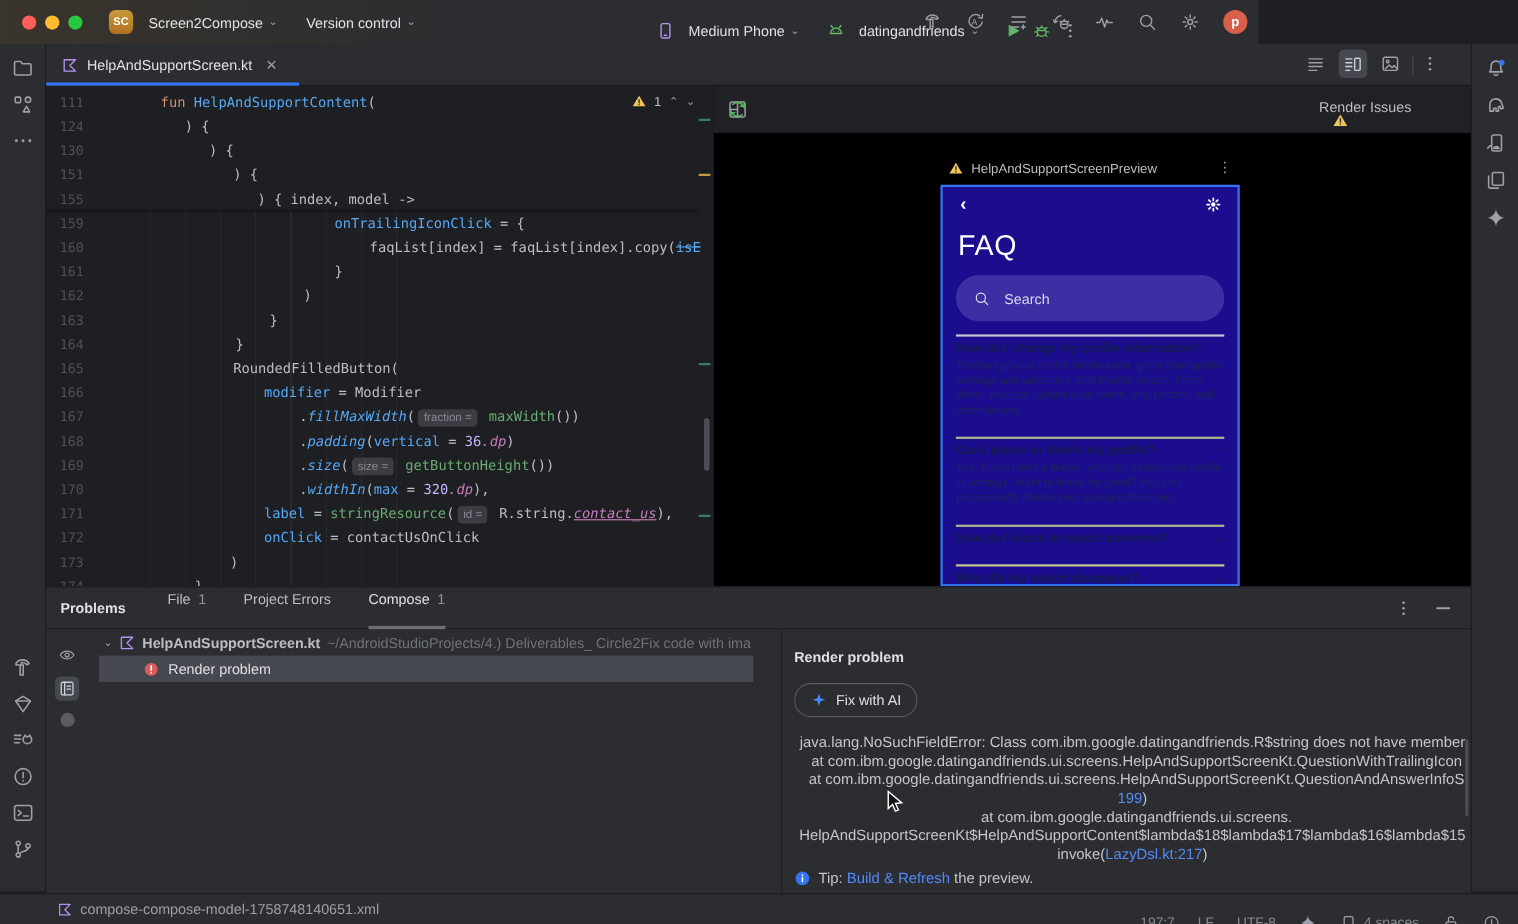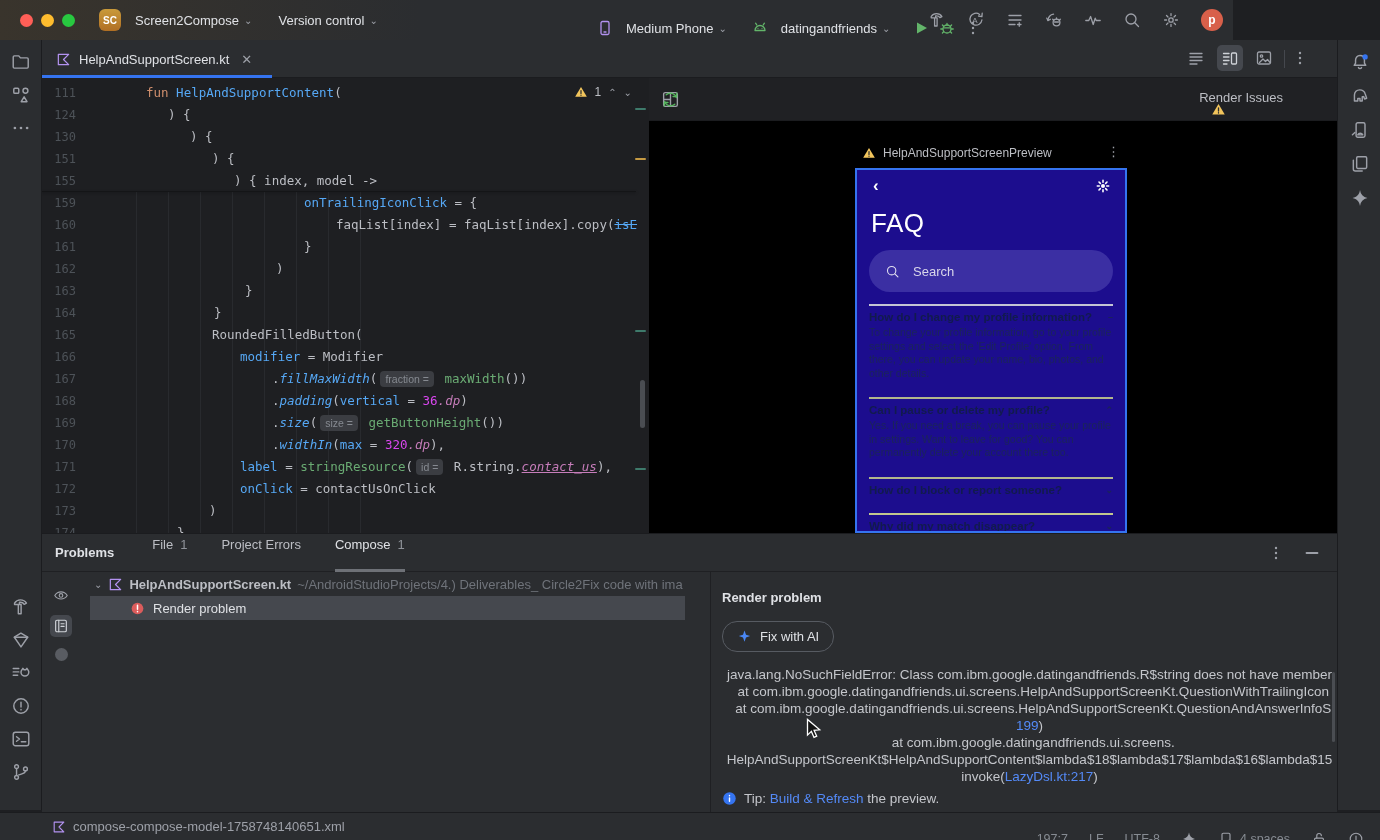--- a/index.html
+++ b/index.html
@@ -3,21 +3,21 @@
 <meta charset="utf-8">
 <style>
   * { margin:0; padding:0; box-sizing:border-box; }
   html,body { width:1380px; height:840px; overflow:hidden; background:#1e1f22;
     font-family:"Liberation Sans", sans-serif; -webkit-font-smoothing:antialiased; }
   .abs { position:absolute; }
   .icon { display:inline-flex; align-items:center; justify-content:center; width:18px; height:18px; color:#9da0a8; flex:0 0 auto; }
   .icon svg { width:100%; height:100%; fill:none; stroke:currentColor; stroke-width:1.3; stroke-linecap:round; stroke-linejoin:round; }
 
   
-  #titlebar { position:absolute; left:0; top:0; width:1233px; height:40px;
+  #titlebar { position:absolute; left:0; top:0; width:1144px; height:40px;
     background:linear-gradient(to right,#39342c 0,#2b2d30 420px); display:flex; align-items:center; }
   .traffic { display:flex; gap:8px; margin-left:20px; }
   .tl { width:13px; height:13px; border-radius:50%; }
   #appbadge { width:22px; height:22px; border-radius:6px; background:linear-gradient(#c99a3a,#b06f24);
     color:#fff; font-size:10px; font-weight:bold; display:flex; align-items:center; justify-content:center; margin-left:24px; }
   .menu-item { display:flex; align-items:center; gap:5px; color:#dfe1e5; font-size:13px; font-weight:500; margin-left:14px; cursor:default; }
   .chev { color:#9da0a8; font-size:10px; }
   #tb-center { position:absolute; left:596px; top:8px; height:40px; display:flex; align-items:center; gap:8px; }
   #tb-center .menu-item { margin-left:4px; }
   #tb-right { position:absolute; right:10px; top:0; height:40px; display:flex; align-items:center; gap:21px; }
@@ -47,21 +47,21 @@
   
   #editor { position:absolute; left:42px; top:78px; width:606px; height:455px; background:#1e1f22; overflow:hidden;
     font-family:"DejaVu Sans Mono","Liberation Mono",monospace; font-size:12.5px; }
   #guides { position:absolute; left:94px; top:114px; width:240px; height:341px;
     background:repeating-linear-gradient(to right,#2b2d31 0 1px,transparent 1px 32px); opacity:.8; }
   .crow { position:absolute; left:0; width:100%; height:22px; line-height:22px; white-space:pre; }
   .lnum { position:absolute; left:0; width:34px; text-align:right; color:#4d5258; font-size:12px; }
   .ltext { position:absolute; top:0; }
   .sticky-sep { position:absolute; left:0; top:113px; width:594px; height:1px; background:#141517; box-shadow:0 1px 3px rgba(0,0,0,.4); }
   .tk-k{color:#cf8e6d;} .tk-f{color:#56a8f5;} .tk-p{color:#bcbec4;} .tk-a{color:#56a8f5;}
-  .tk-e{color:#56a8f5;font-style:italic;} .tk-c{color:#6aab73;} .tk-n{color:#d946ef;}
+  .tk-e{color:#56a8f5;font-style:italic;} .tk-c{color:#6aab73;} .tk-n{color:#c4b5fd;}
   .tk-d{color:#c77dbb;font-style:italic;} .tk-r{color:#c77dbb;font-style:italic;text-decoration:underline;}
   .tk-s{color:#56a8f5;text-decoration:line-through;}
   .tk-i{ background:#3b3d42; color:#868a91; border-radius:4px; padding:2px 5px; margin:0 3px;
     font-family:"Liberation Sans",sans-serif; font-size:10.5px; }
   #warn-widget { position:absolute; right:14px; top:7px; display:flex; align-items:center; gap:7px;
     background:#1e1f22; padding:0 2px; font-family:"Liberation Sans",sans-serif; }
   #warn-widget .cnt { color:#bcbec4; font-size:12px; }
   #warn-widget .icon { width:14px; height:14px; }
   .stripe-mark { position:absolute; right:2px; width:11px; height:2px; border-radius:1px; }
   #ed-scrollthumb { position:absolute; right:3px; top:302px; width:5px; height:48px; border-radius:3px; background:#4a4d52; }

